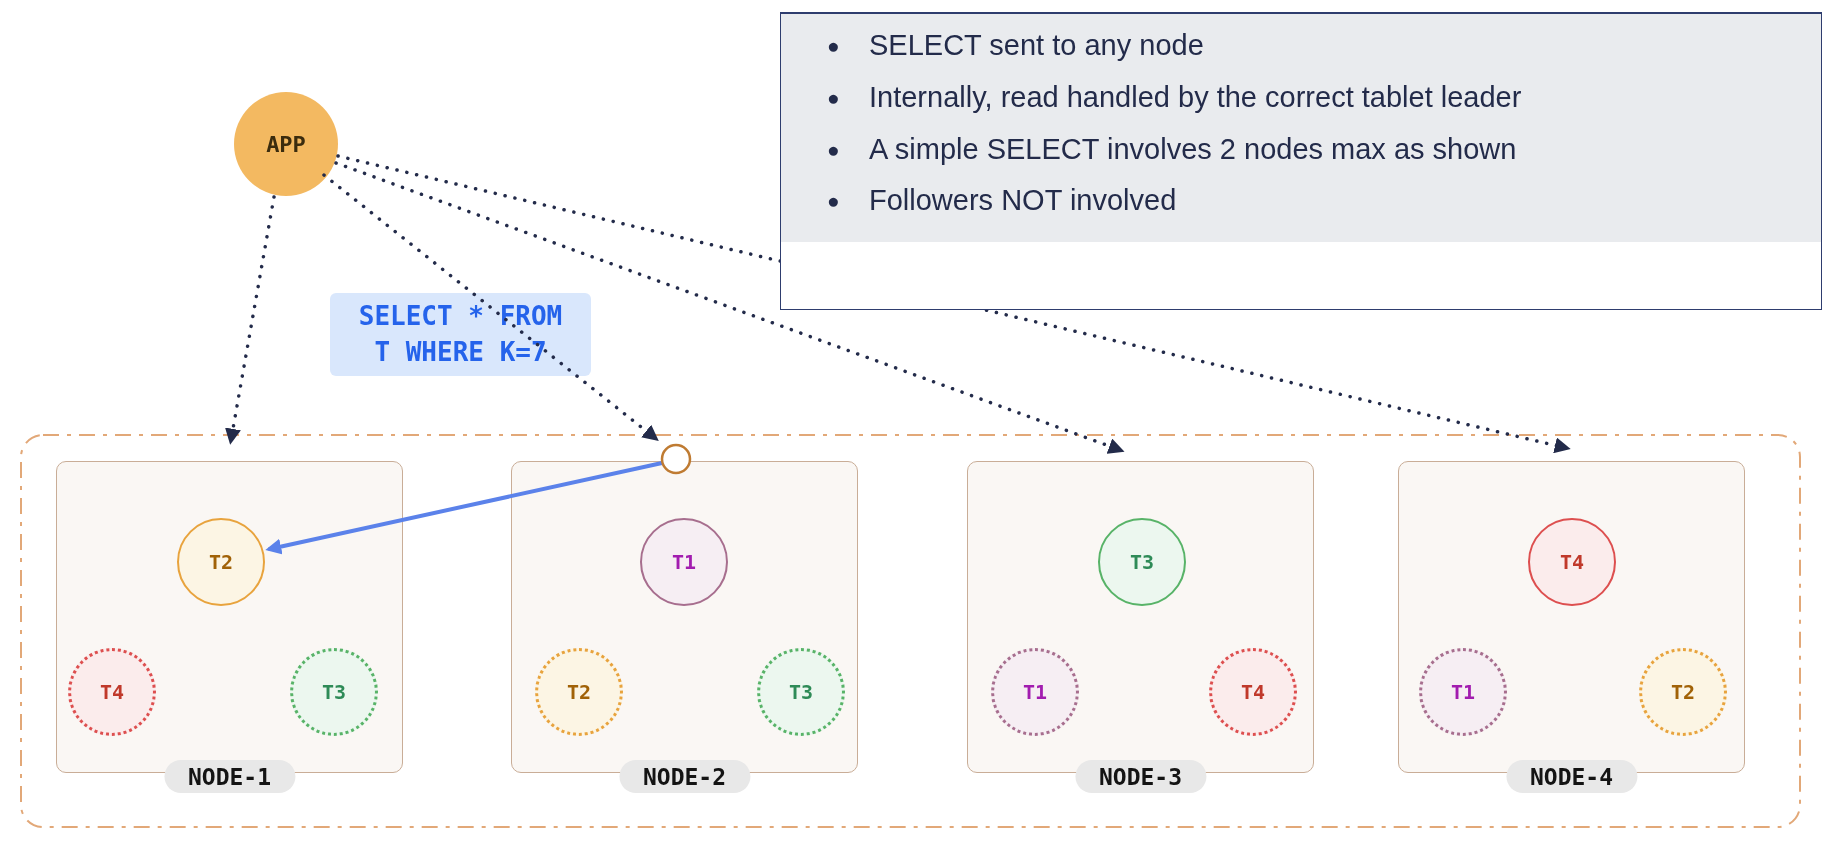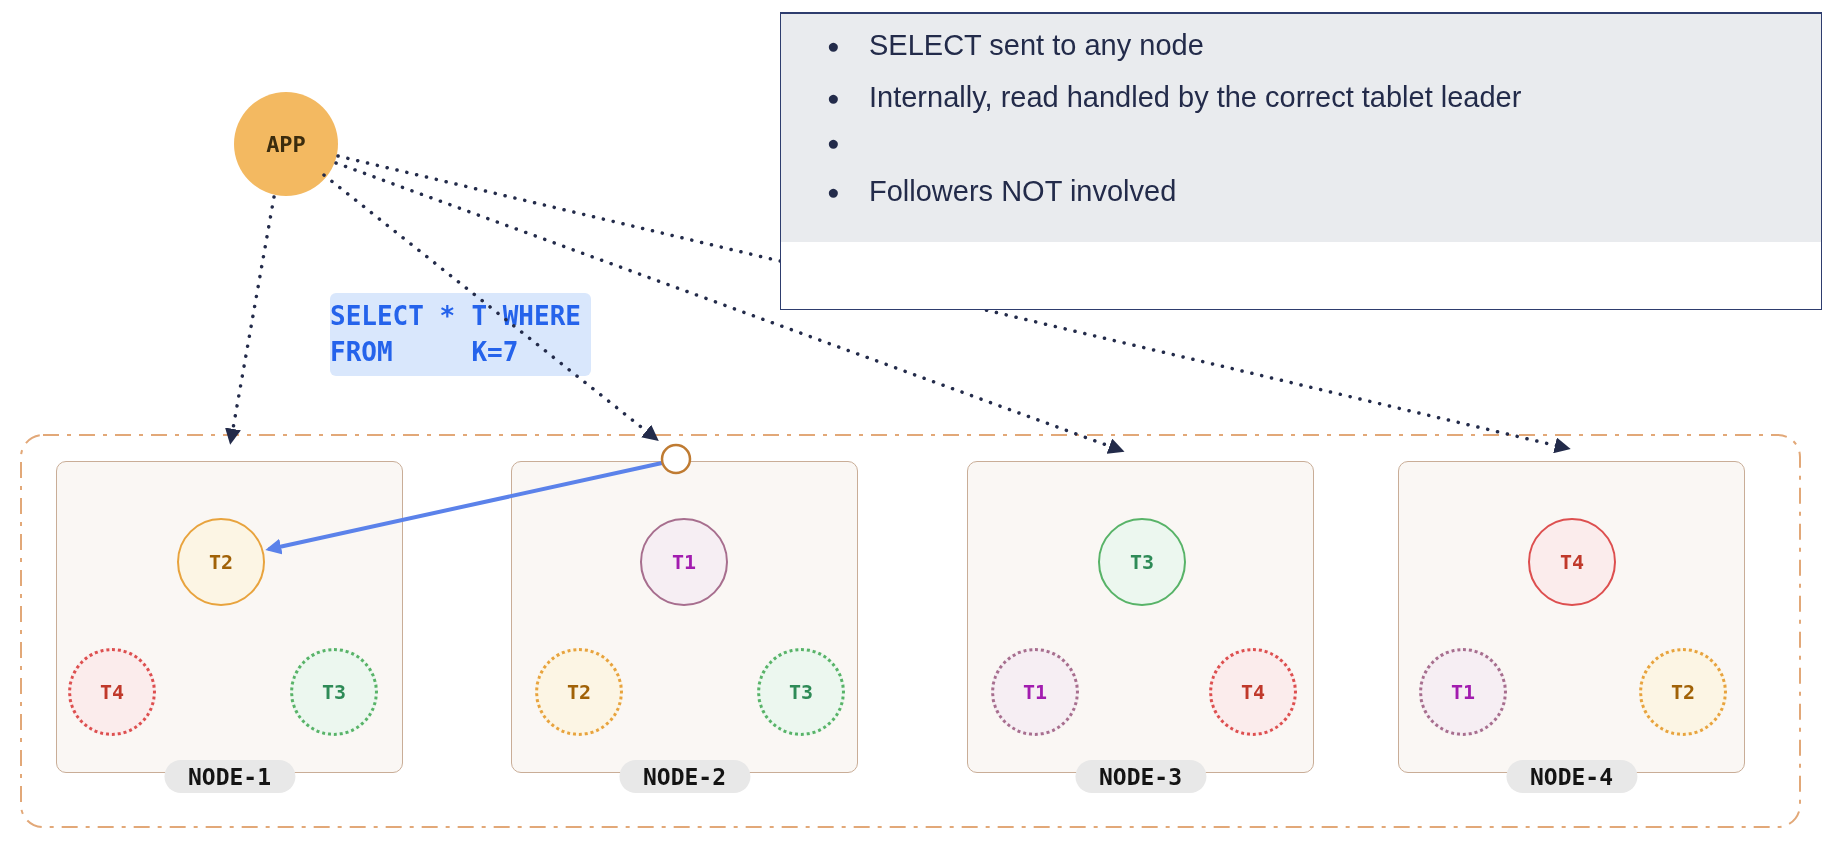--- a/index.html
+++ b/index.html
@@ -62,21 +62,21 @@
     position: relative; top: -2px;
   }
 
   
   .select-callout {
     position: absolute;
     left: 330px; top: 293px;
     width: 261px; height: 83px;
     background: #d9e7fc;
     border-radius: 6px;
-    display: flex; flex-direction: row; align-items: center; justify-content: center;
+    display: flex; flex-direction: column; align-items: center; justify-content: center;
     font-family: "DejaVu Sans Mono", monospace;
     font-weight: bold; font-size: 26px; color: #2563eb;
     line-height: 1.35;
     z-index: 1;
   }
   .read-row-callout {
     position: absolute;
     left: 350px; top: 486px;
     width: 206px; height: 72px;
     background: #e9f0fd;
@@ -241,20 +241,21 @@
       <div class="reads-item">
         <span class="reads-bullet">●</span>
         <span>SELECT sent to any node</span>
       </div>
       <div class="reads-item">
         <span class="reads-bullet">●</span>
         <span>Internally, read handled by the correct tablet leader</span>
       </div>
       <div class="reads-item">
         <span class="reads-bullet">●</span>
+        <span>A simple SELECT involves 2 nodes max as shown</span>
       </div>
       <div class="reads-item">
         <span class="reads-bullet">●</span>
         <span>Followers NOT involved</span>
       </div>
     </div>
   </div>
 
 
 </div>

